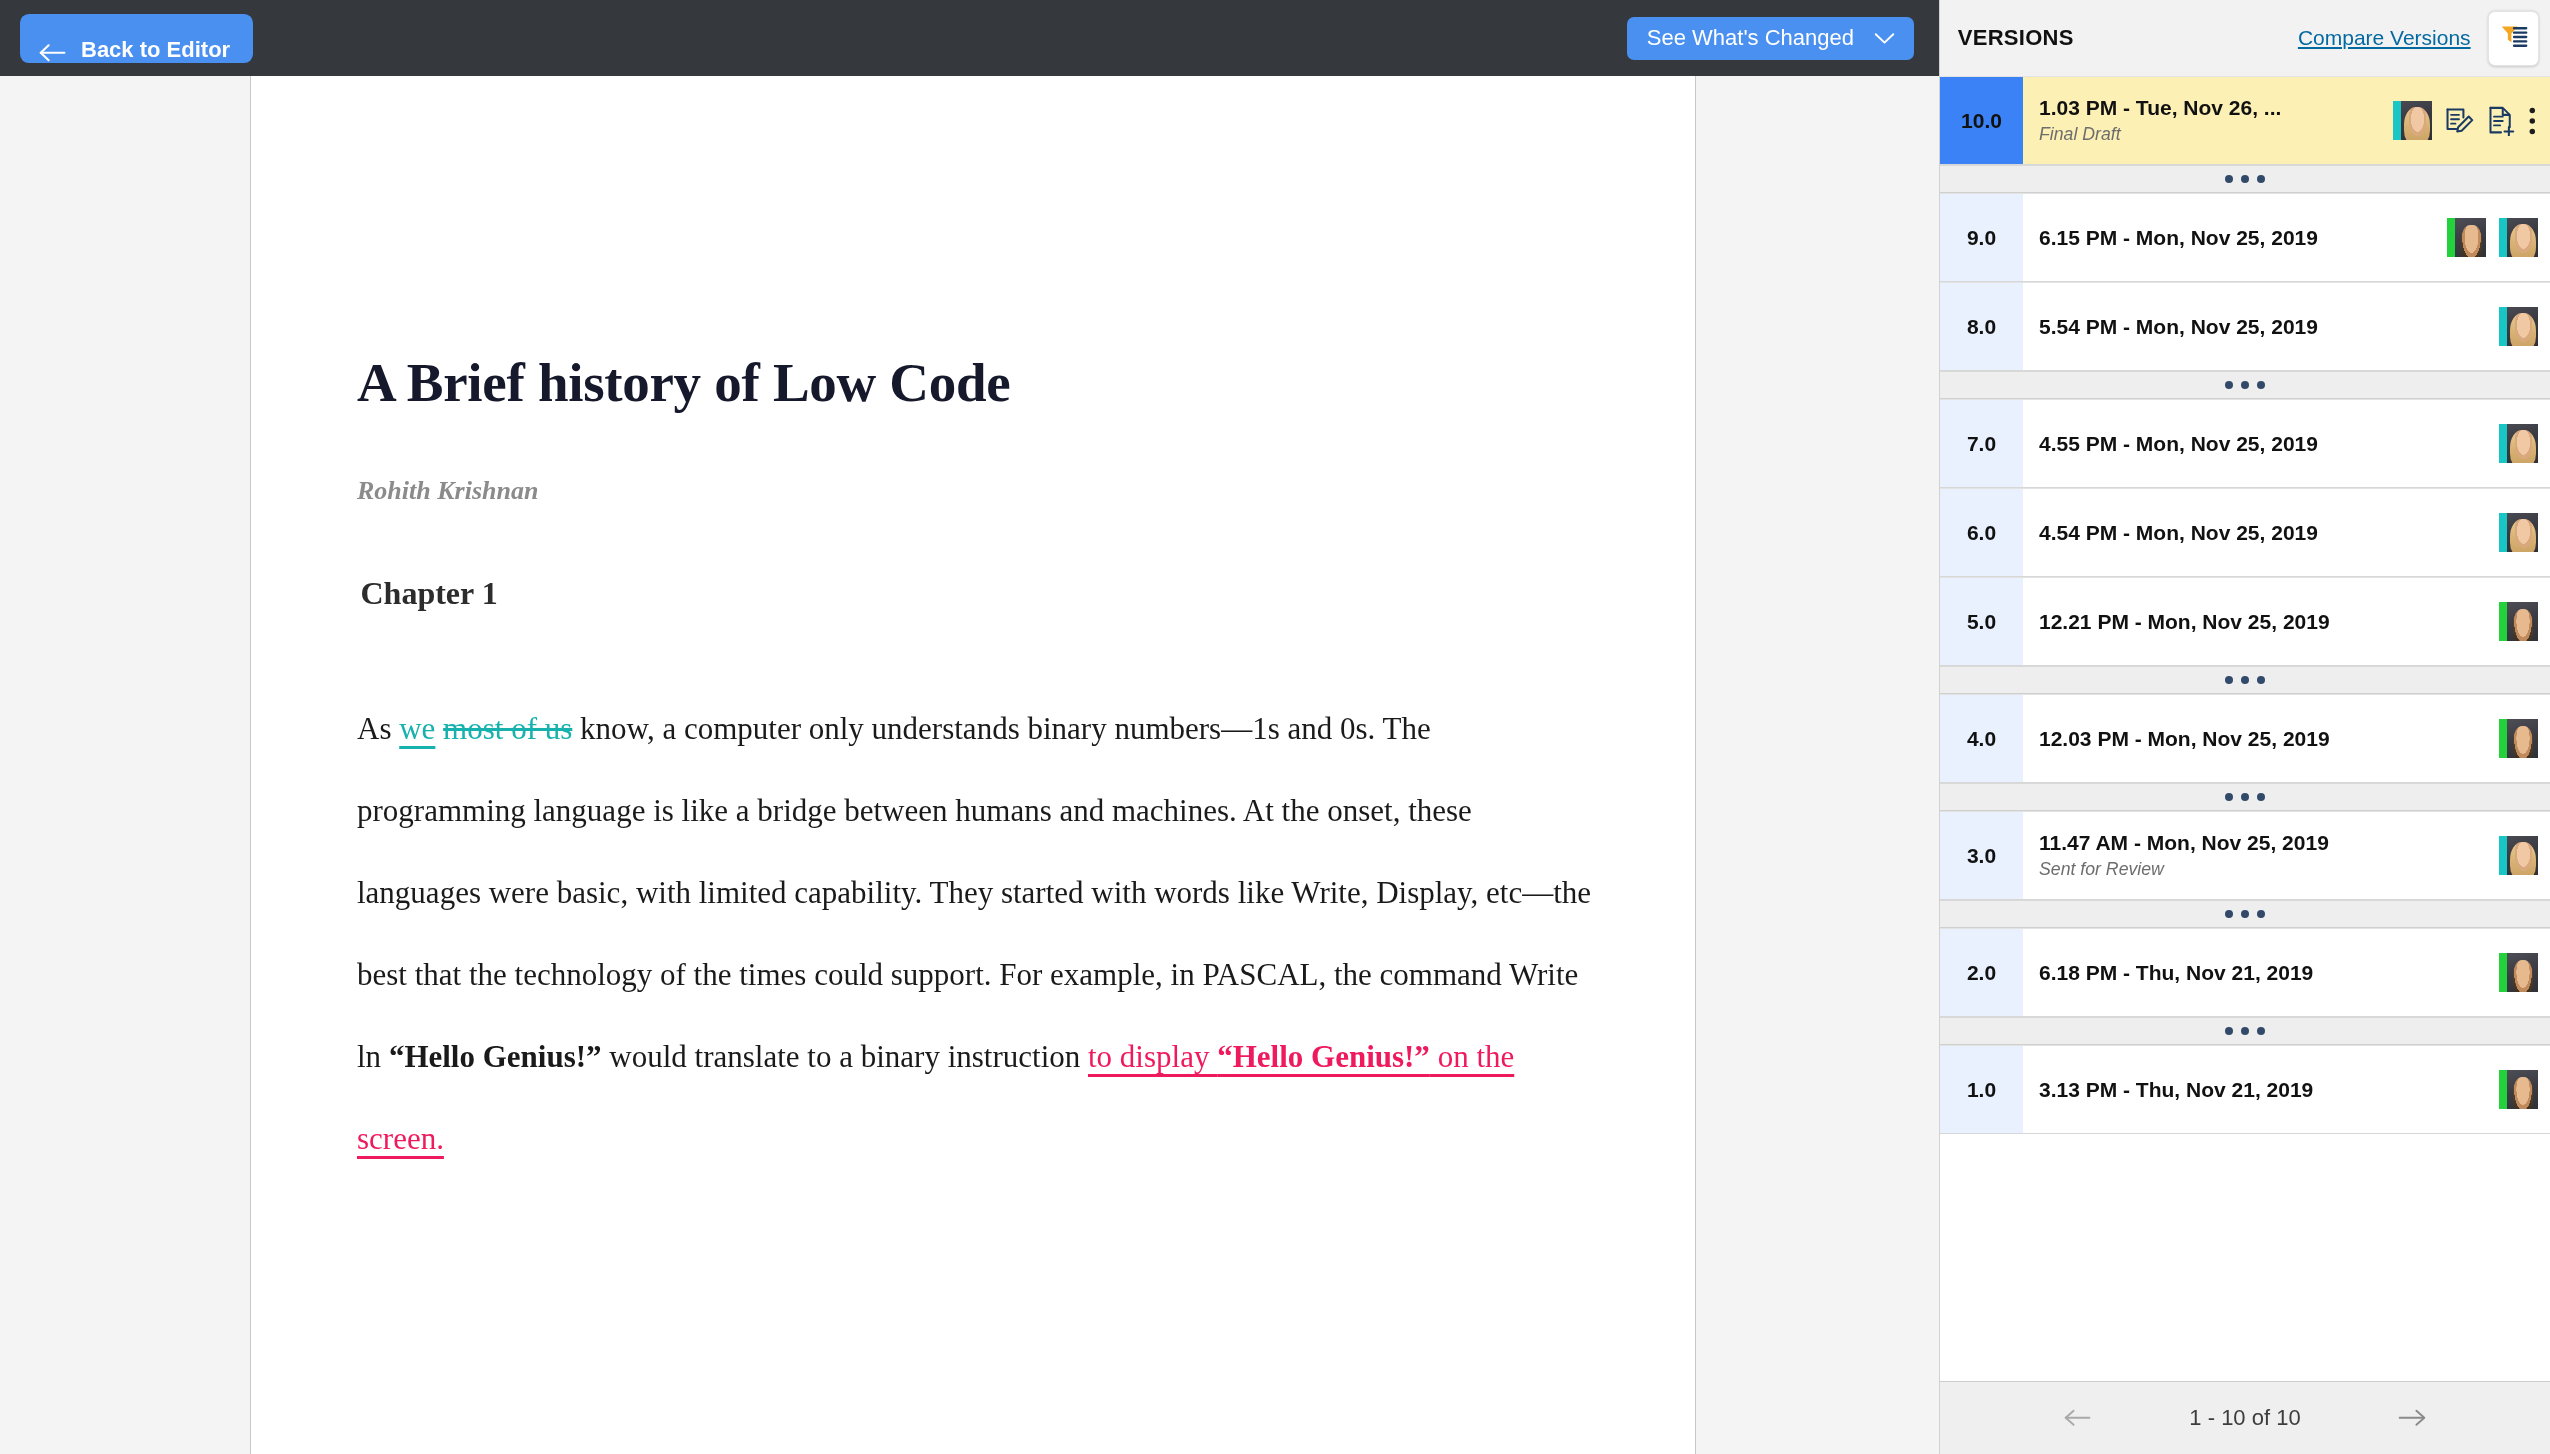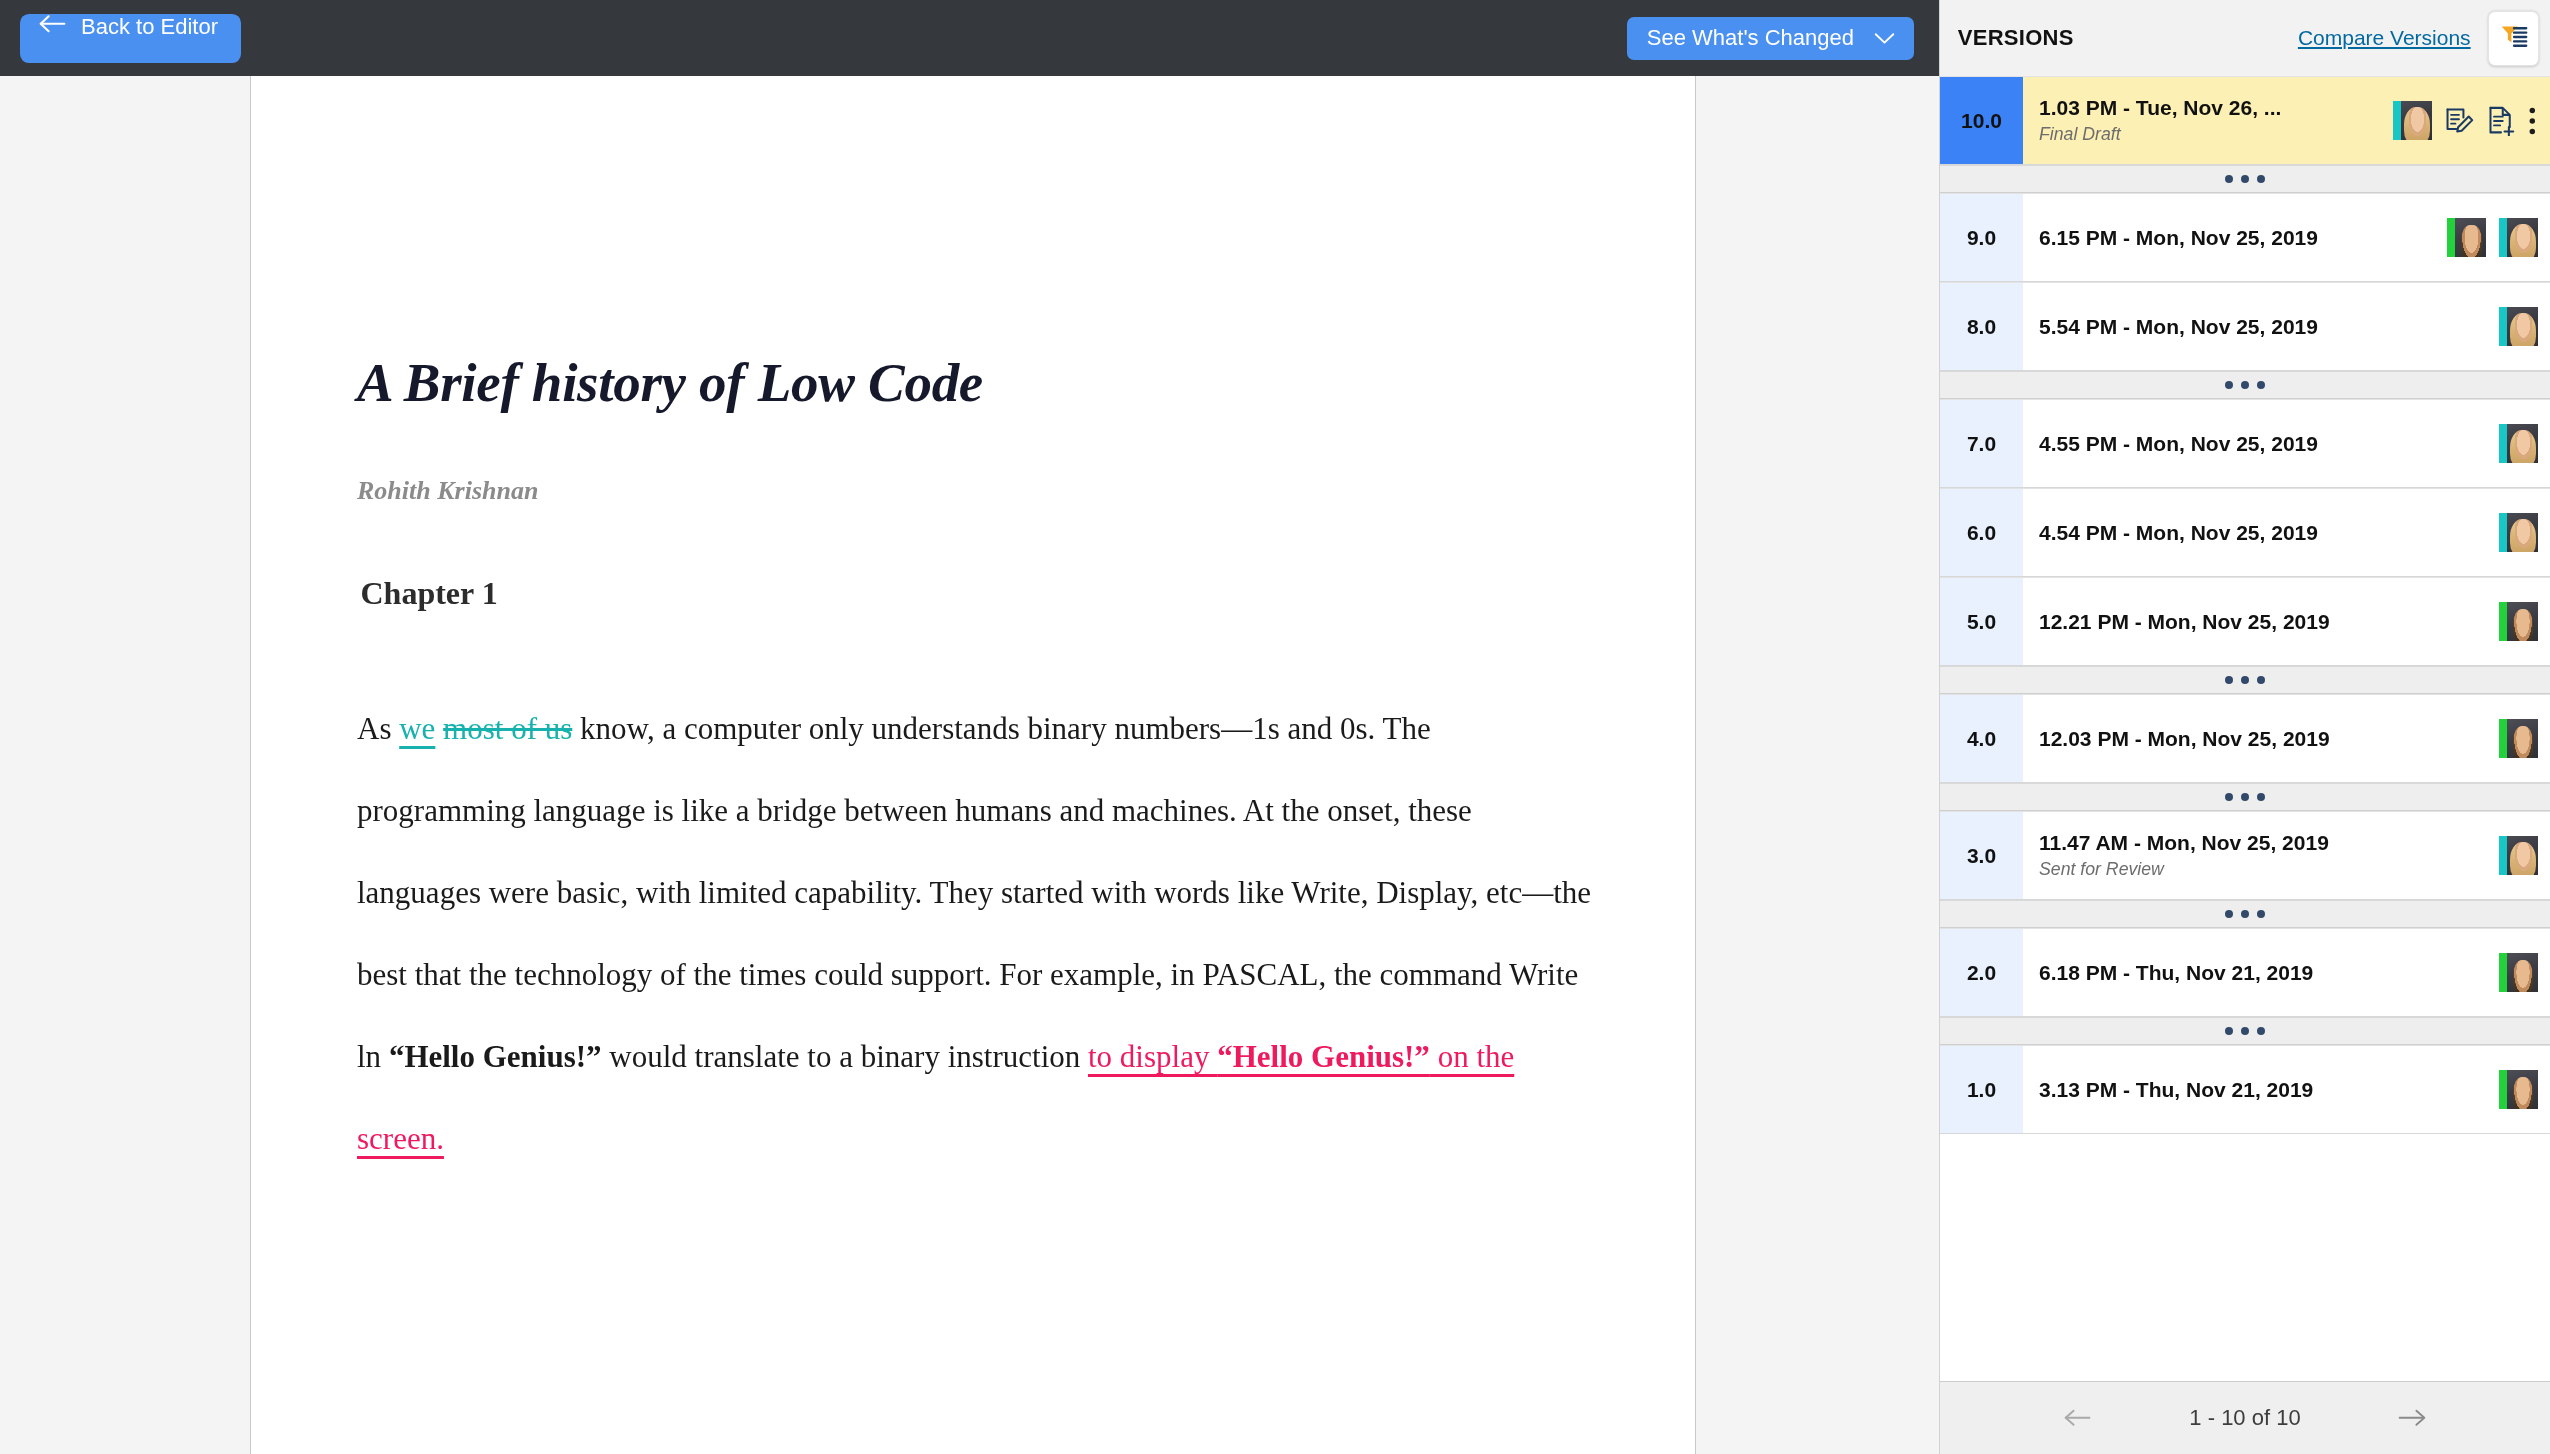--- a/index.html
+++ b/index.html
@@ -35,32 +35,33 @@
     background: #35383d;
     display: flex;
     align-items: center;
     justify-content: space-between;
     padding: 0 25px 0 19.5px;
     flex: 0 0 76px;
   }
 
   .btn-back {
     display: inline-flex;
-    align-items: flex-start;
+    align-items: flex-end;
     gap: 14px;
     background: #4a90f0;
     color: #ffffff;
     border: none;
     border-radius: 8.9px;
     height: 49px;
     padding: 0 23px 0 19.5px;
     font-size: 22px;
     font-family: "Liberation Sans", sans-serif;
     cursor: pointer;
     white-space: nowrap;
+    font-weight: bold;
   }
   .btn-back svg { display: block; }
 
   .btn-changed {
     display: inline-flex;
     align-items: center;
     gap: 19.5px;
     background: #4a90f0;
     color: #ffffff;
     border: none;
@@ -95,21 +96,20 @@
   }
 
   .doc-title {
     font-family: "Liberation Serif", serif;
     font-size: 55px;
     font-weight: 700;
     color: #16192b;
     letter-spacing: -0.3px;
     line-height: 1.15;
     margin-top: 190px;
-    font-style: italic;
   }
 
   .doc-author {
     font-family: "Liberation Serif", serif;
     font-style: italic;
     font-weight: 700;
     font-size: 26px;
     color: #8b8b8b;
     margin-top: 62px;
   }

